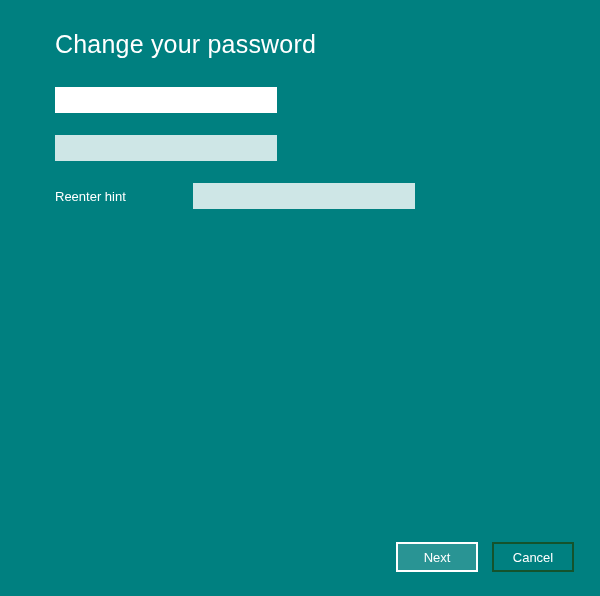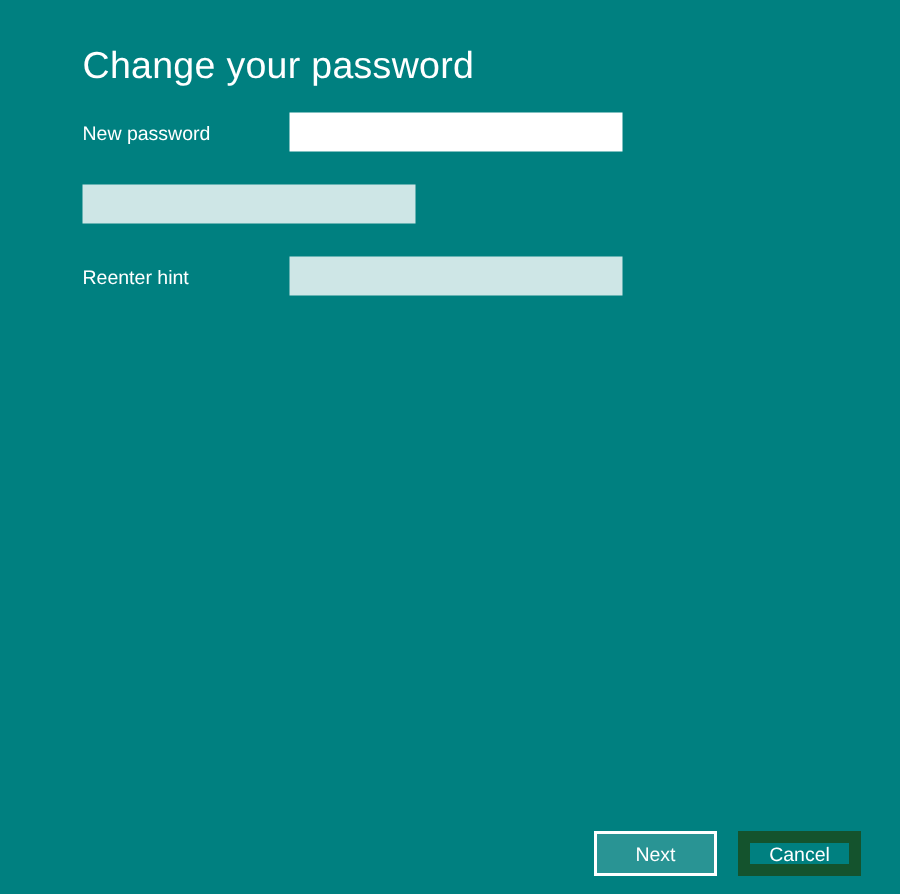--- a/index.html
+++ b/index.html
@@ -15,21 +15,21 @@
       color: #ffffff;
       position: relative;
       overflow: hidden;
     }
     .container {
       padding: 30px 0 0 55px;
     }
     .page-title {
       font-size: 25px;
       font-weight: 300;
-      margin-bottom: 16px;
+      margin-bottom: 28px;
       letter-spacing: 0.2px;
     }
     .form-row {
       display: flex;
       align-items: center;
       margin-bottom: 22px;
     }
     .form-label {
       width: 138px;
       font-size: 13px;
@@ -46,29 +46,29 @@
       color: #000;
     }
     .text-input.active {
       background-color: #ffffff;
     }
     .text-input.inactive {
       background-color: #cee6e6;
     }
     .footer {
       position: absolute;
-      bottom: 12px;
+      bottom: 24px;
       right: 26px;
       display: flex;
       gap: 14px;
     }
     .btn {
       min-width: 82px;
       height: 30px;
-      border: 8px solid #14532d;
+      border: 2px solid #14532d;
       background: transparent;
       color: #ffffff;
       font-size: 13px;
       font-family: inherit;
       cursor: pointer;
       display: flex;
       align-items: center;
       justify-content: center;
     }
     .btn.primary {
@@ -76,21 +76,20 @@
       border: 2px solid #ffffff;
     }
   </style>
 </head>
 <body>
 
 <div class="container">
   <h1 class="page-title">Change your password</h1>
 
   <div class="form-row">
-    <div class="form-label">New password</div>
     <input type="password" class="text-input active" value="" style="">
   </div>
 
   <div class="form-row">
     <input type="password" class="text-input inactive" value="" style="">
   </div>
 
   <div class="form-row">
     <div class="form-label">Reenter hint</div>
     <input type="text" class="text-input inactive" value="" style="">

